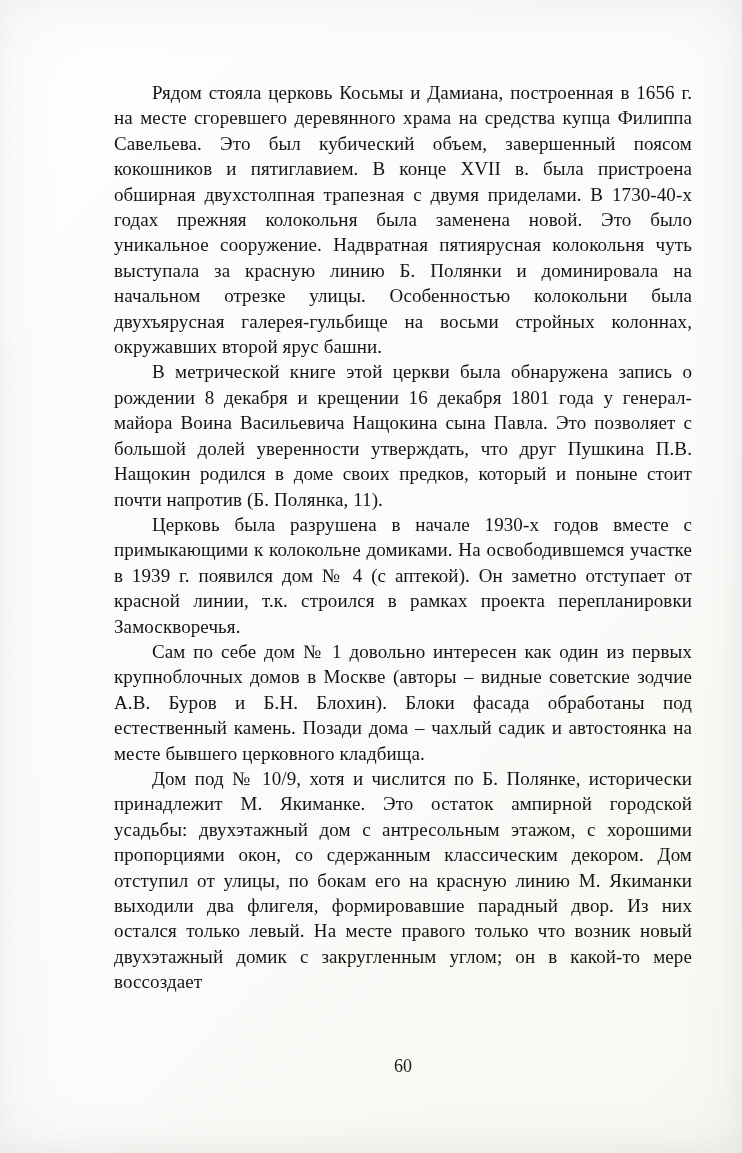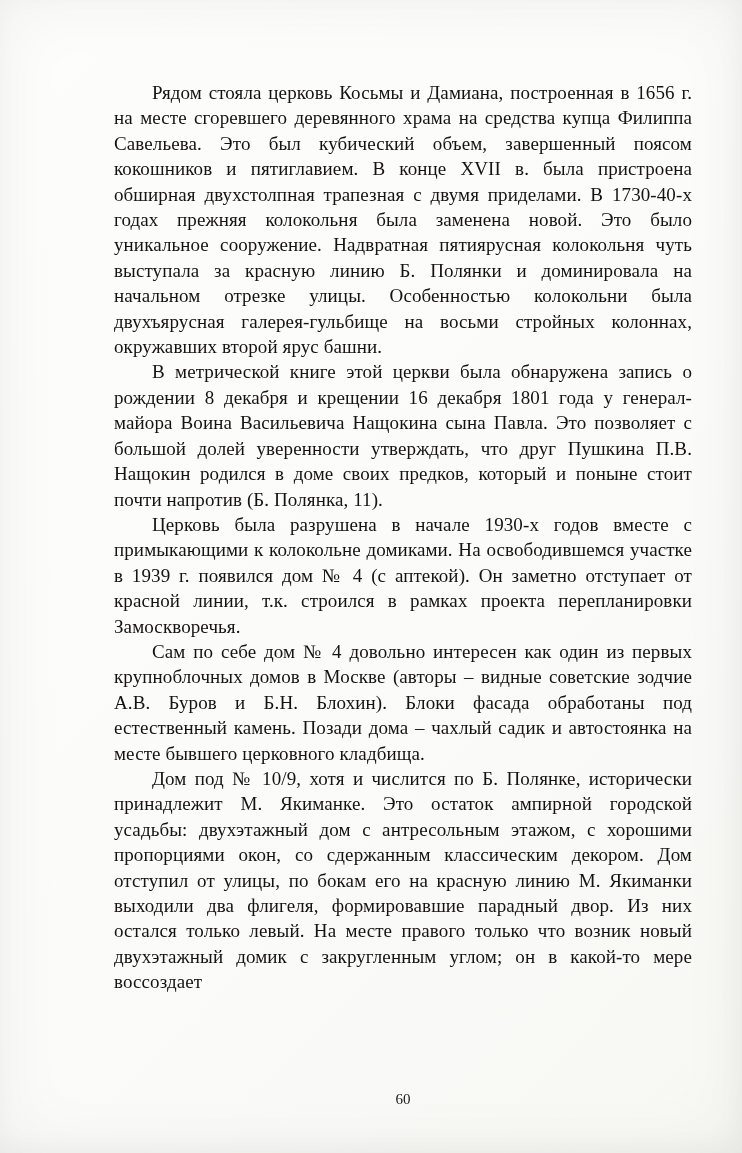--- a/index.html
+++ b/index.html
@@ -40,30 +40,29 @@
     padding: 0;
     text-indent: 38px;
     text-align: justify;
   }
   .page-number {
     position: absolute;
     top: 1056px;
     left: 114px;
     width: 578px;
     text-align: center;
-    font-size: 15px;
+    font-size: 18px;
     color: #1c1b19;
-    margin-top: 35px;
   }
 </style>
 </head>
 <body>
 
 <div class="scan-page">
   <div class="text-block">
     <p>Рядом стояла церковь Косьмы и Дамиана, построенная в 1656 г. на месте сгоревшего деревянного храма на средства купца Филиппа Савельева. Это был кубический объем, завершенный поясом кокошников и пятиглавием. В конце XVII в. была пристроена обширная двухстолпная трапезная с двумя приделами. В 1730-40-х годах прежняя колокольня была заменена новой. Это было уникальное сооружение. Надвратная пятиярусная колокольня чуть выступала за красную линию Б. Полянки и доминировала на начальном отрезке улицы. Особенностью колокольни была двухъярусная галерея-гульбище на восьми стройных колоннах, окружавших второй ярус башни.</p>
     <p>В метрической книге этой церкви была обнаружена запись о рождении 8 декабря и крещении 16 декабря 1801 года у генерал-майора Воина Васильевича Нащокина сына Павла. Это позволяет с большой долей уверенности утверждать, что друг Пушкина П.В. Нащокин родился в доме своих предков, который и поныне стоит почти напротив (Б. Полянка, 11).</p>
     <p>Церковь была разрушена в начале 1930-х годов вместе с примыкающими к колокольне домиками. На освободившемся участке в 1939 г. появился дом № 4 (с аптекой). Он заметно отступает от красной линии, т.к. строился в рамках проекта перепланировки Замоскворечья.</p>
-    <p>Сам по себе дом № 4 довольно интересен как один из первых крупноблочных домов в Москве (авторы – видные советские зодчие А.В. Буров и Б.Н. Блохин). Блоки фасада обработаны под естественный камень. Позади дома – чахлый садик и автостоянка на месте бывшего церковного кладбища.</p>
+    <p>Сам по себе дом № 1 довольно интересен как один из первых крупноблочных домов в Москве (авторы – видные советские зодчие А.В. Буров и Б.Н. Блохин). Блоки фасада обработаны под естественный камень. Позади дома – чахлый садик и автостоянка на месте бывшего церковного кладбища.</p>
     <p>Дом под № 10/9, хотя и числится по Б. Полянке, исторически принадлежит М. Якиманке. Это остаток ампирной городской усадьбы: двухэтажный дом с антресольным этажом, с хорошими пропорциями окон, со сдержанным классическим декором. Дом отступил от улицы, по бокам его на красную линию М. Якиманки выходили два флигеля, формировавшие парадный двор. Из них остался только левый. На месте правого только что возник новый двухэтажный домик с закругленным углом; он в какой-то мере воссоздает</p>
   </div>
   <div class="page-number">60</div>
 </div>
 
 </body></html>

